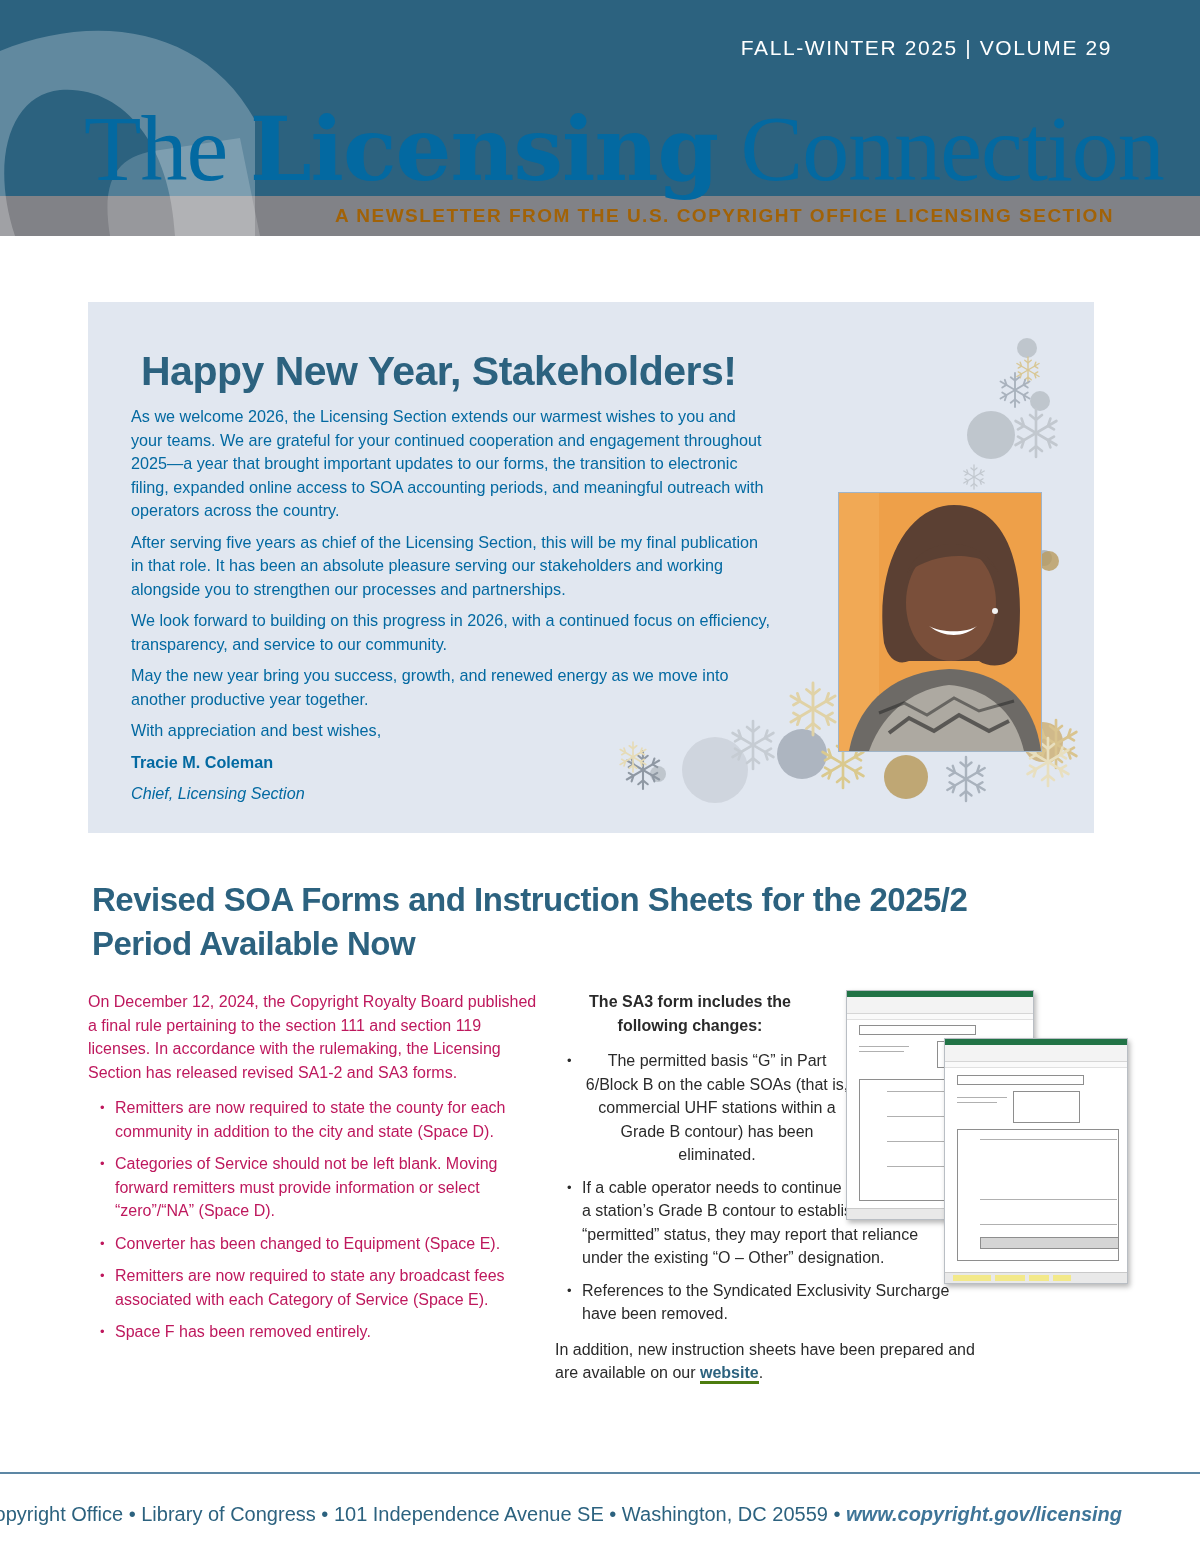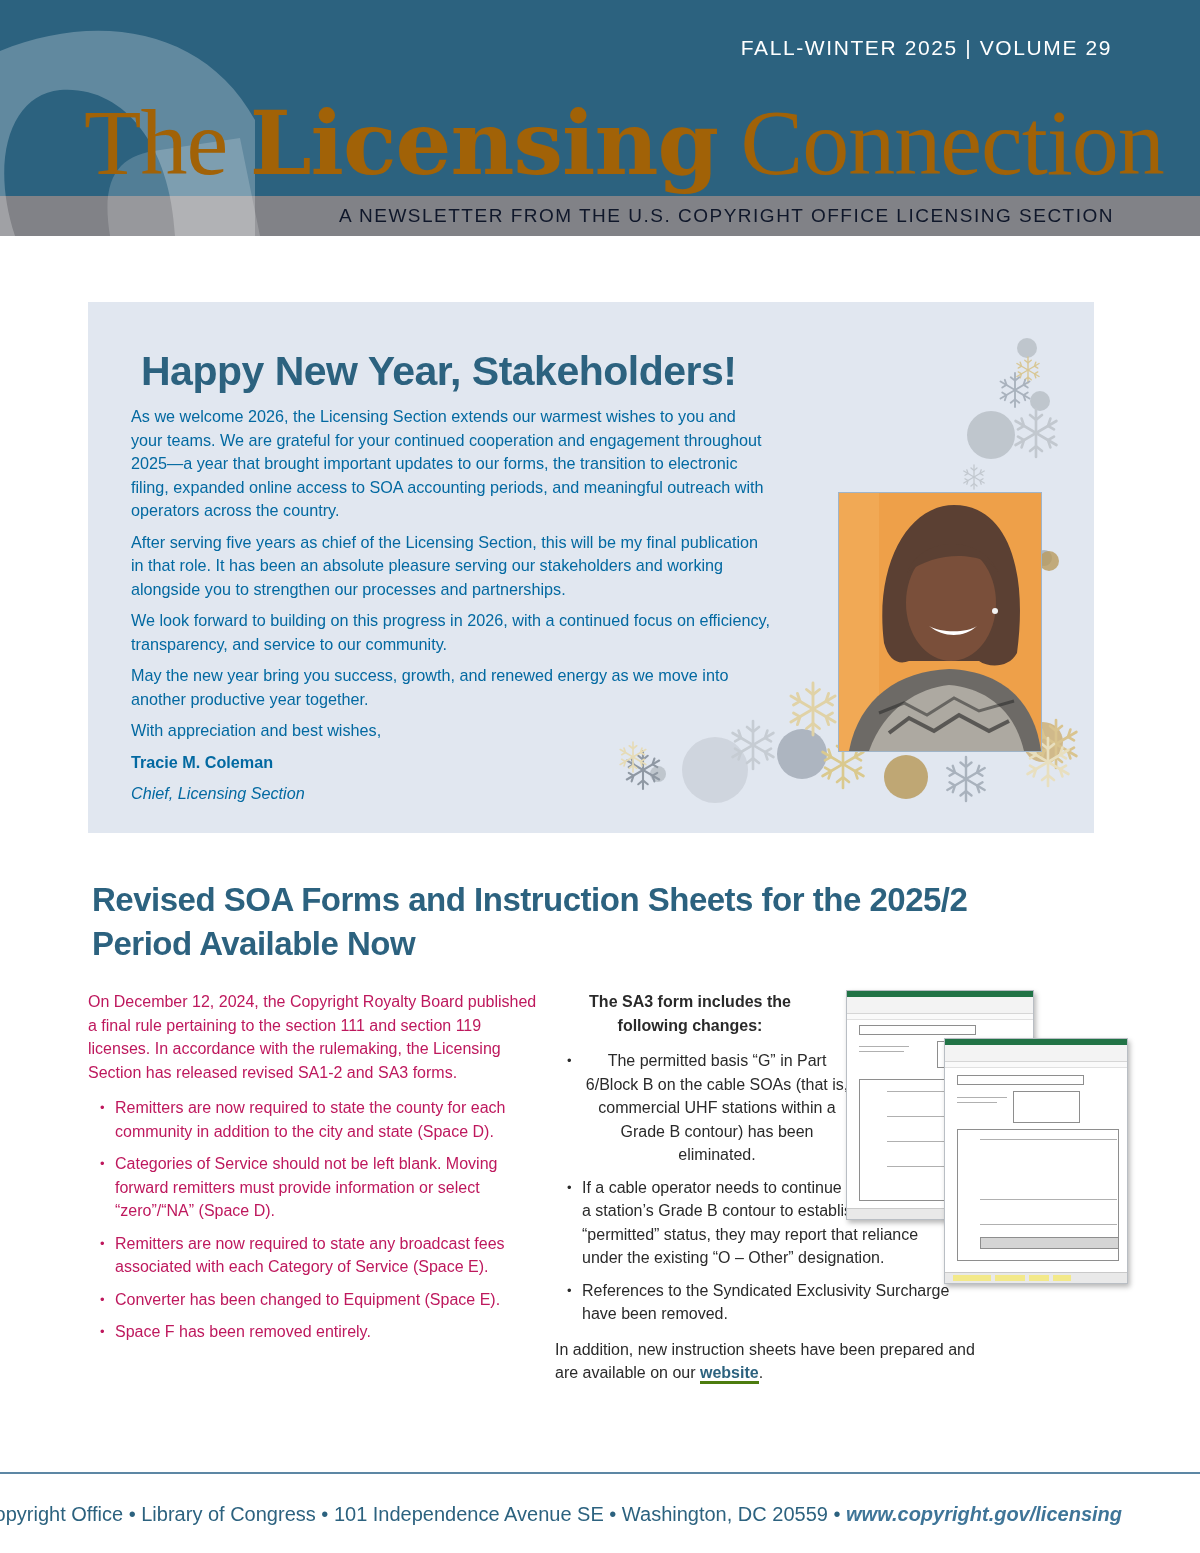--- a/index.html
+++ b/index.html
@@ -6,25 +6,25 @@
   body { width: 1200px; height: 1553px; position: relative; overflow: hidden;
          font-family: "Liberation Sans", sans-serif; color: #2b2b2b; }
 
   
   .masthead { position: absolute; left: 0; top: 0; width: 1200px; height: 236px; overflow: hidden; }
   .mast-blue { position: absolute; left: 0; top: 0; width: 1200px; height: 196px; background: #2c627f; }
   .mast-gray { position: absolute; left: 0; top: 196px; width: 1200px; height: 40px; background: #818287; }
   .mast-swirl { position: absolute; left: 0; top: 0; width: 1200px; height: 236px; }
   .issue-line { position: absolute; right: 88px; top: 36px; color: #ffffff; font-size: 21px;
                 letter-spacing: 1.6px; font-family: "Liberation Sans", sans-serif; }
-  .title { position: absolute; left: 84px; top: 94px; color: #a16207; font-size: 88px; line-height: 96px;
+  .title { position: absolute; left: 84px; top: 100px; color: #0369a1; font-size: 88px; line-height: 96px;
            font-family: "DejaVu Serif", serif; white-space: nowrap; letter-spacing: -1px; }
   .title .light { font-weight: normal; font-family: "Liberation Serif", serif; font-size: 94px; }
   .title .bold { font-weight: bold; font-family: "DejaVu Serif", serif; }
-  .subtitle { position: absolute; right: 86px; top: 205px; color: #0f172a; font-size: 19px; font-weight: normal;
+  .subtitle { position: absolute; right: 86px; top: 205px; color: #a16207; font-size: 19px; font-weight: bold;
               letter-spacing: 1.5px; white-space: nowrap; }
 
   
   .greet { position: absolute; left: 88px; top: 302px; width: 1006px; height: 531px; background: #e1e7f0; overflow: hidden; }
   .greet h1 { position: absolute; left: 42px; top: 32px; margin: 11px; font-size: 41px; line-height: 52px;
               color: #2c627f; font-weight: bold; letter-spacing: -0.5px; white-space: nowrap; }
   .greet .body { position: absolute; left: 43px; top: 103px; width: 640px; font-size: 16.2px; line-height: 23.5px; color: #0369a1; }
   .greet .body p { margin: 0 0 8px 0; }
   .greet .sig-name { font-weight: bold; margin: 0; }
   .greet .sig-title { font-style: italic; margin: 0; }
@@ -144,22 +144,22 @@
   </div>
 </section>
 
 <h2 class="article-title">Revised SOA Forms and Instruction Sheets for the 2025/2 Period Available Now</h2>
 
 <div class="col-left">
   <p>On December 12, 2024, the Copyright Royalty Board published a final rule pertaining to the section 111 and section 119 licenses. In accordance with the rulemaking, the Licensing Section has released revised SA1-2 and SA3 forms.</p>
   <ul class="bullets">
     <li>Remitters are now required to state the county for each community in addition to the city and state (Space D).</li>
     <li>Categories of Service should not be left blank. Moving forward remitters must provide information or select “zero”/“NA” (Space D).</li>
+    <li>Converter has been changed to Equipment (Space E).</li>
     <li>Remitters are now required to state any broadcast fees associated with each Category of Service (Space E).</li>
-    <li>Converter has been changed to Equipment (Space E).</li>
     <li>Space F has been removed entirely.</li>
   </ul>
 </div>
 
 <div class="col-right">
   <p class="subhead narrow">The SA3 form includes the following changes:</p>
   <ul class="bullets">
     <li class="narrow">The permitted basis “G” in Part 6/Block B on the cable SOAs (that is, commercial UHF stations within a Grade B contour) has been eliminated.</li>
     <li>
         <span style="display:block;width:345px;">If a cable operator needs to continue relying on a station’s Grade B contour to establish its “permitted” status, they may report that reliance under the existing “O – Other” designation.</span>

